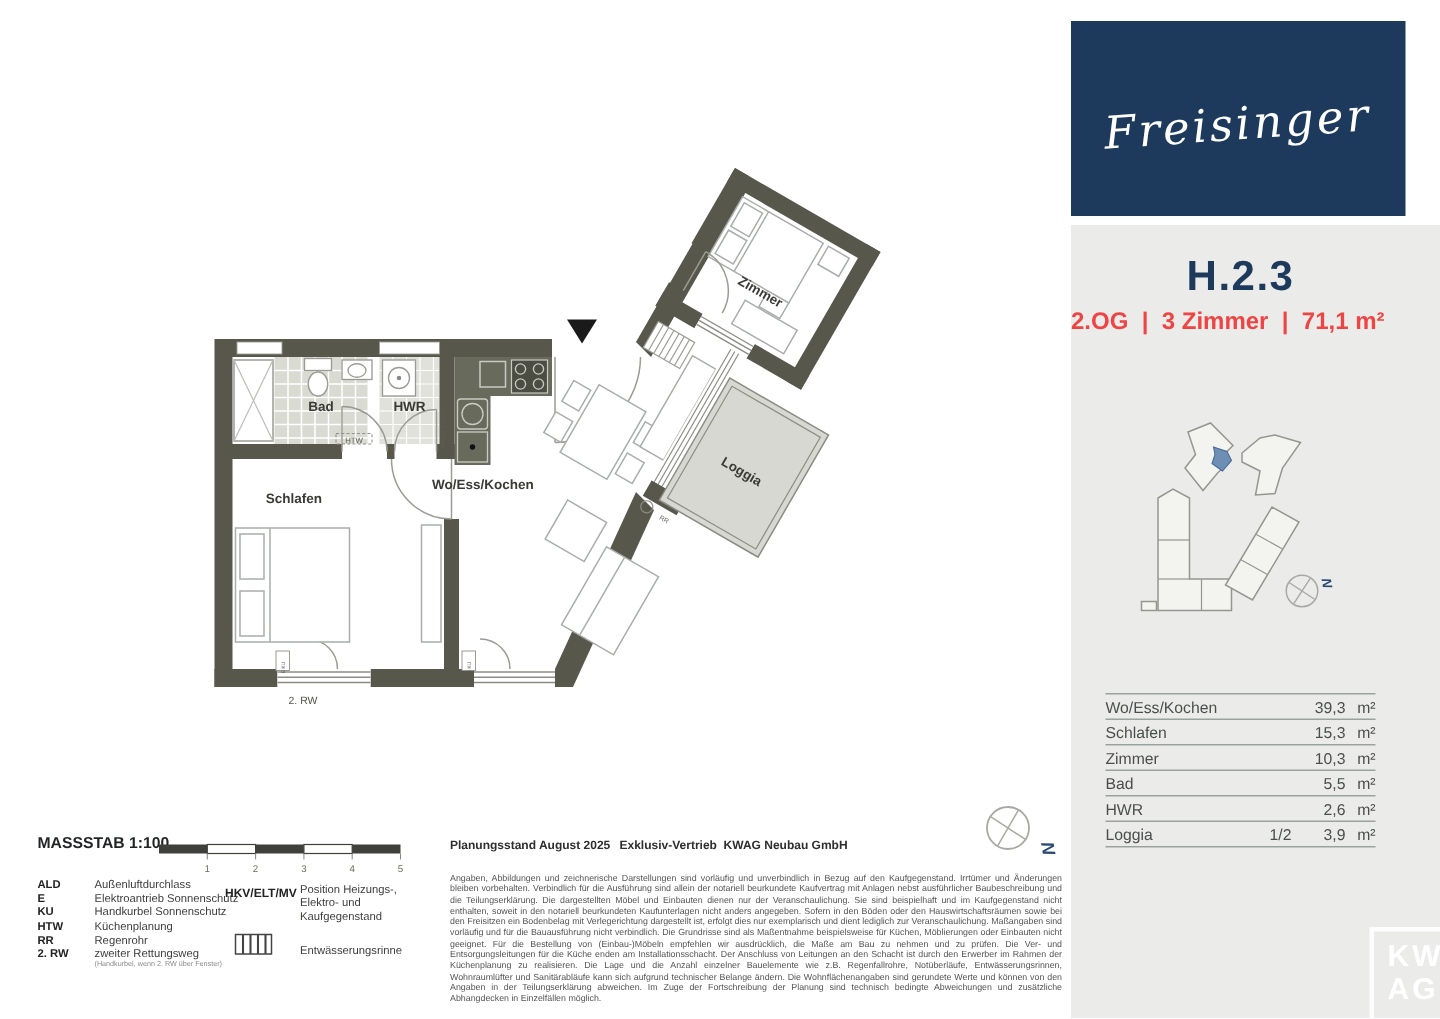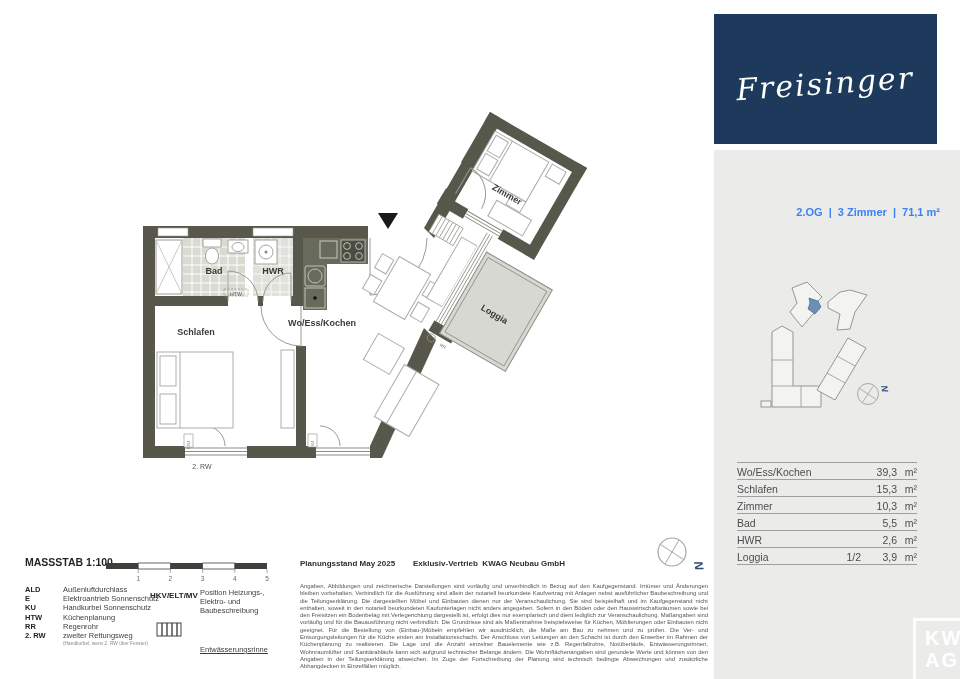--- a/index.html
+++ b/index.html
@@ -10,41 +10,41 @@
 
   
   .panel{left:714px;top:150px;width:246px;height:529px;background:#ebecea;}
   .logo{left:714px;top:14px;width:223px;height:130px;background:#1d3a5c;color:#fff;
         display:flex;flex-direction:column;align-items:center;justify-content:center;}
   .logo-script{font-family:"DejaVu Serif",serif;font-style:italic;font-size:30px;
         letter-spacing:2px;transform:rotate(-4deg);margin-bottom:-8px;}
   .logo-caps{font-size:29px;font-weight:600;letter-spacing:9px;padding-left:9px;}
   .unit-id{left:714px;top:168px;width:226px;text-align:center;color:#1d3a5c;
         font-size:28px;font-weight:700;letter-spacing:1px;}
-  .unit-meta{left:714px;top:206px;width:226px;text-align:right;color:#3b82f6;
-        font-size:11px;font-weight:700;white-space:pre;}
+  .unit-meta{left:714px;top:206px;width:226px;text-align:left;color:#ef4444;
+        font-size:16px;font-weight:700;white-space:pre;}
   .area-title{left:714px;top:440px;width:226px;text-align:center;color:#1f2424;
         font-size:13px;font-weight:700;letter-spacing:1.5px;}
   .area-table{left:737px;top:462px;width:180px;border-bottom:1px solid #9ba19f;}
   .area-row{display:flex;align-items:baseline;border-top:1px solid #9ba19f;
         padding:3px 0 2px 0;font-size:10.5px;color:#4b4e4d;height:11px;}
   .area-row .lbl{flex:1;}
   .area-row .frac{width:26px;text-align:right;}
   .area-row .val{width:36px;text-align:right;}
   .area-row .unt{width:20px;text-align:right;}
 
   
   .massstab{left:25px;top:556px;font-size:10.5px;font-weight:700;color:#1f2424;}
   .legend{left:25px;top:585px;width:265px;}
   .leg-row{display:flex;font-size:7.5px;line-height:9.2px;color:#3c3e3c;}
   .leg-row .term{width:38px;font-weight:700;color:#222;}
   .leg-note{margin-left:38px;font-size:4.8px;color:#8a8a8a;line-height:7px;}
   .hkv-term{left:150px;top:591px;font-size:8px;font-weight:700;color:#222;}
   .hkv-def{left:200px;top:588px;width:80px;font-size:7.5px;line-height:9px;color:#3c3e3c;}
-  .gutter-label{left:200px;top:645px;font-size:7.5px;color:#3c3e3c;text-decoration:underline;}
+  .gutter-label{left:200px;top:629px;font-size:7.5px;color:#3c3e3c;}
   .planning{left:300px;top:559px;font-size:8px;font-weight:700;color:#2e2e2e;}
   .sales{left:413px;top:559px;font-size:8px;font-weight:700;color:#2e2e2e;white-space:pre;}
   .disclaimer{left:300px;top:583px;width:408px;font-size:5.9px;line-height:7.3px;
         color:#555;text-align:justify;}
 
   
   .watermark{left:913px;top:618px;width:62px;height:58px;border:3px solid rgba(255,255,255,0.9);
         color:#fff;font-weight:700;font-size:20px;line-height:22px;padding:6px 0 0 9px;
         letter-spacing:2px;}
 </style>
@@ -290,20 +290,21 @@
       <text x="694" y="562" font-size="12" font-weight="700" font-style="italic" fill="#2a4a73" transform="rotate(80 694 562)">N</text>
     </g>
   </svg>
 
   <div class="abs panel"></div>
 
   <div class="abs logo">
     <div class="logo-script">Freisinger</div>
   </div>
 
+  <div class="abs unit-id">H.2.3</div>
   <div class="abs unit-meta">2.OG  |  3 Zimmer  |  71,1 m²</div>
 
   <svg class="abs" style="left:740px;top:252px" width="200" height="170" viewBox="0 0 200 170">
     <g fill="#f3f3f0" stroke="#95978f" stroke-width="1">
       <polygon points="52,36 67,30 82,45 77,50 80,56 72,63 62,75 50,60 57,51"></polygon>
       <polygon points="88,50 100,40 110,38 127,43 115,60 110,77 97,78 100,62 88,56"></polygon>
       <path d="M32,80 L42,74 L53,80 L53,134 L81,134 L81,155 L32,155 Z"></path>
       <polygon points="77,138 108,86 126,96 95,148"></polygon>
       <rect x="21" y="149" width="10" height="6"></rect>
     </g>
@@ -409,32 +410,32 @@
       <span class="def">Regenrohr</span>
     </div>
     <div class="leg-row">
       <span class="term">2. RW</span>
       <span class="def">zweiter Rettungsweg</span>
     </div>
     <div class="leg-note">(Handkurbel, wenn 2. RW über Fenster)</div>
   </div>
 
   <div class="abs hkv-term">HKV/ELT/MV</div>
-  <div class="abs hkv-def">Position Heizungs-, Elektro- und Baubeschreibung</div>
+  <div class="abs hkv-def">Position Heizungs-, Elektro- und Kaufgegenstand</div>
 
   <svg class="abs" style="left:156px;top:622px" width="26" height="16" viewBox="0 0 26 16">
     <rect x="1" y="1" width="24" height="13" fill="#fff" stroke="#444" stroke-width="1"></rect>
     <line x1="6" y1="1" x2="6" y2="14" stroke="#444" stroke-width="1.4"></line>
     <line x1="11" y1="1" x2="11" y2="14" stroke="#444" stroke-width="1.4"></line>
     <line x1="16" y1="1" x2="16" y2="14" stroke="#444" stroke-width="1.4"></line>
     <line x1="21" y1="1" x2="21" y2="14" stroke="#444" stroke-width="1.4"></line>
   </svg>
   <div class="abs gutter-label">Entwässerungsrinne</div>
 
-  <div class="abs planning">Planungsstand May 2025</div>
+  <div class="abs planning">Planungsstand August 2025</div>
   <div class="abs sales">Exklusiv-Vertrieb  KWAG Neubau GmbH</div>
   <div class="abs disclaimer">Angaben, Abbildungen und zeichnerische Darstellungen sind vorläufig und unverbindlich in Bezug auf den Kaufgegenstand. Irrtümer und Änderungen bleiben vorbehalten. Verbindlich für die Ausführung sind allein der notariell beurkundete Kaufvertrag mit Anlagen nebst ausführlicher Baubeschreibung und die Teilungserklärung. Die dargestellten Möbel und Einbauten dienen nur der Veranschaulichung. Sie sind beispielhaft und im Kaufgegenstand nicht enthalten, soweit in den notariell beurkundeten Kaufunterlagen nicht anders angegeben. Sofern in den Böden oder den Hauswirtschaftsräumen sowie bei den Freisitzen ein Bodenbelag mit Verlegerichtung dargestellt ist, erfolgt dies nur exemplarisch und dient lediglich zur Veranschaulichung. Maßangaben sind vorläufig und für die Bauausführung nicht verbindlich. Die Grundrisse sind als Maßentnahme beispielsweise für Küchen, Möblierungen oder Einbauten nicht geeignet. Für die Bestellung von (Einbau-)Möbeln empfehlen wir ausdrücklich, die Maße am Bau zu nehmen und zu prüfen. Die Ver- und Entsorgungsleitungen für die Küche enden am Installationsschacht. Der Anschluss von Leitungen an den Schacht ist durch den Erwerber im Rahmen der Küchenplanung zu realisieren. Die Lage und die Anzahl einzelner Bauelemente wie z.B. Regenfallrohre, Notüberläufe, Entwässerungsrinnen, Wohnraumlüfter und Sanitärabläufe kann sich aufgrund technischer Belange ändern. Die Wohnflächenangaben sind gerundete Werte und können von den Angaben in der Teilungserklärung abweichen. Im Zuge der Fortschreibung der Planung sind technisch bedingte Abweichungen und zusätzliche Abhangdecken in Einzelfällen möglich.</div>
 
   <div class="abs watermark">
     <div>KW</div>
     <div>AG</div>
   </div>
 
 </div>
 

